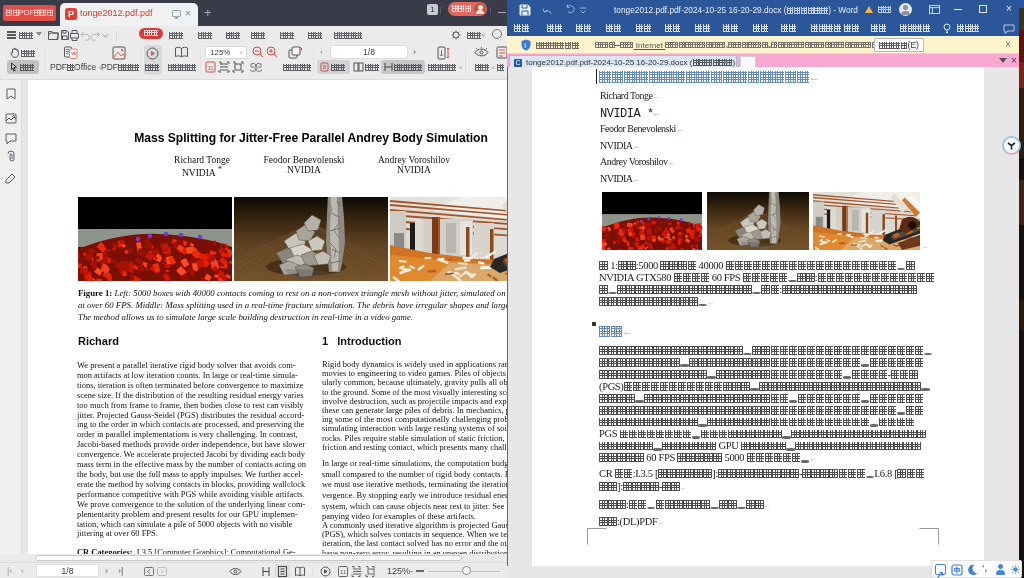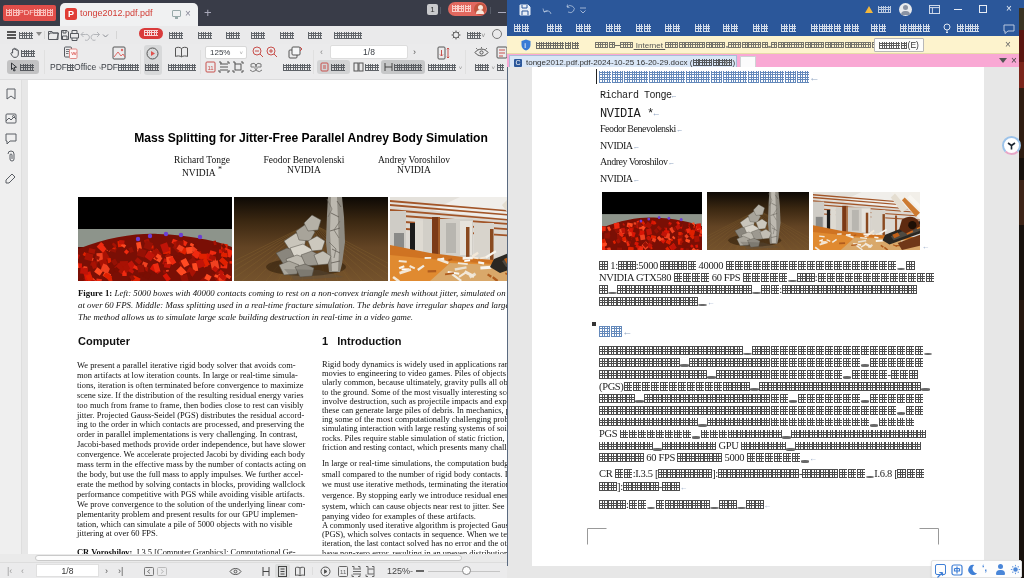--- a/index.html
+++ b/index.html
@@ -468,24 +468,24 @@
           <rect x="137.8" y="75.0" width="4.9" height="1.6" fill="#b05c1e" transform="rotate(-28 137.8 75.0)"></rect>
           <rect x="132.2" y="76.5" width="4.7" height="2.3" fill="#b05c1e" transform="rotate(38 132.2 76.5)"></rect>
           <path d="M154 42 L104 62 L100 70 L110 76 L154 60 z" fill="#2a2722"></path>
           <path d="M154 46 L112 64 L116 70 L154 56 z" fill="#4e4a42"></path>
           <path d="M132 56 l9 -4 3.5 6 -9 4 z" fill="#cc6a20"></path>
           <path d="M114 62 l8 -3.5 3 5 -8 3.5 z" fill="#c06018"></path>
           <path d="M148 50 l6 -2.5 2 4 -6 2.5 z" fill="#d87828"></path>
           <path d="M154 62 L122 74 L128 84 L154 78 z" fill="#703818"></path>
         </svg>
         <div class="abs" style="left:50px;top:208px;width:470px;font-size:8.8px;font-style:italic;line-height:11.75px;white-space:nowrap;"><b style="font-style:normal;">Figure 1:</b> Left: 5000 boxes with 40000 contacts coming to rest on a non-convex triangle mesh without jitter, simulated on an NVIDIA GTX580<br>at over 60 FPS. Middle: Mass splitting used in a real-time fracture simulation. The debris have irregular shapes and large mass ratios. Right:<br>The method allows us to simulate large scale building destruction in real-time in a video game.</div>
-        <div class="abs" style="left:50px;top:255px;font-family:'Liberation Sans',sans-serif;font-weight:bold;font-size:11px;">Computer</div>
+        <div class="abs" style="left:50px;top:255px;font-family:'Liberation Sans',sans-serif;font-weight:bold;font-size:11px;">Richard</div>
         <div class="abs" style="left:294px;top:255px;font-family:'Liberation Sans',sans-serif;font-weight:bold;font-size:11px;">1&nbsp;&nbsp;&nbsp;Introduction</div>
         <div class="abs" style="left:49px;top:281px;width:240px;font-size:8.45px;line-height:9.9px;white-space:nowrap;">We present a parallel iterative rigid body solver that avoids com-<br>mon artifacts at low iteration counts. In large or real-time simula-<br>tions, iteration is often terminated before convergence to maximize<br>scene size. If the distribution of the resulting residual energy varies<br>too much from frame to frame, then bodies close to rest can visibly<br>jitter. Projected Gauss-Seidel (PGS) distributes the residual accord-<br>ing to the order in which contacts are processed, and preserving the<br>order in parallel implementations is very challenging. In contrast,<br>Jacobi-based methods provide order independence, but have slower<br>convergence. We accelerate projected Jacobi by dividing each body<br>mass term in the effective mass by the number of contacts acting on<br>the body, but use the full mass to apply impulses. We further accel-<br>erate the method by solving contacts in blocks, providing wallclock<br>performance competitive with PGS while avoiding visible artifacts.<br>We prove convergence to the solution of the underlying linear com-<br>plementarity problem and present results for our GPU implemen-<br>tation, which can simulate a pile of 5000 objects with no visible<br>jittering at over 60 FPS.</div>
-        <div class="abs" style="left:49px;top:467px;width:260px;font-size:8.45px;white-space:nowrap;"><b>CR Voroshilov:</b>&nbsp;&nbsp;I.3.5 [Computer Graphics]: Computational Ge-</div>
+        <div class="abs" style="left:49px;top:467px;width:260px;font-size:8.45px;white-space:nowrap;"><b>CR Categories:</b>&nbsp;&nbsp;I.3.5 [Computer Graphics]: Computational Ge-</div>
         <div class="abs" style="left:294px;top:280px;width:260px;font-size:8.45px;line-height:9.2px;white-space:nowrap;">Rigid body dynamics is widely used in applications ranging from<br>movies to engineering to video games. Piles of objects are partic-<br>ularly common, because ultimately, gravity pulls all objects down<br>to the ground. Some of the most visually interesting scenes often<br>involve destruction, such as projectile impacts and explosions, and<br>these can generate large piles of debris. In mechanics, piles contain-<br>ing some of the most computationally challenging problems, when<br>simulating interaction with large resting systems of soil, sand and<br>rocks. Piles require stable simulation of static friction, dynamic<br>friction and resting contact, which presents many challenges.</div>
         <div class="abs" style="left:294px;top:378px;width:260px;font-size:8.45px;line-height:10.65px;white-space:nowrap;">In large or real-time simulations, the computation budget is quite<br>small compared to the number of rigid body contacts. In this case<br>we must use iterative methods, terminating the iteration before con-<br>vergence. By stopping early we introduce residual energy into the<br>system, which can cause objects near rest to jitter. See the accom-<br>panying video for examples of these artifacts.</div>
         <div class="abs" style="left:294px;top:441px;width:260px;font-size:8.45px;line-height:9.2px;white-space:nowrap;">A commonly used iterative algorithm is projected Gauss-Seidel<br>(PGS), which solves contacts in sequence. When we terminate the<br>iteration, the last contact solved has no error and the others could<br>have non-zero error, resulting in an uneven distribution of residual</div>
       </div>
     </div>
     <div class="abs" style="left:0;top:554px;width:507px;height:8px;background:#eaeaea;">
       <div class="abs" style="left:35px;top:1px;width:427px;height:6px;background:#fdfdfd;border:1px solid #c9c9c9;border-radius:3px;"></div>
     </div>
     <div class="abs" style="left:0;top:562px;width:507px;height:16px;background:#ebebec;border-top:1px solid #dddddd;color:#555;font-size:9px;">
       <div class="abs" style="left:7px;top:3px;color:#999;">|‹</div>
@@ -535,20 +535,21 @@
   </div>
 <div class="abs" style="left:507px;top:0;width:513px;height:578px;background:#e7e7e7;">
     <div class="abs" style="left:0;top:0;width:513px;height:20px;background:#2b579a;color:#fff;">
       <svg class="abs" style="left:12px;top:4px;" width="70" height="12" viewBox="0 0 70 12" fill="none" stroke="#e8eef7" stroke-width="1">
         <path d="M1 1 h8 l2 2 v8 h-10 z" fill="#e8eef7"></path>
         <path d="M3 1 v3 h5 v-3 M3 11 v-4 h6 v4" stroke="#2b579a"></path>
         <path d="M25 8 a4 3.5 0 0 1 7 2 M25 8 l-1 -3.5 M25 8 l3.5 -1" opacity=".55"></path>
         <path d="M49 8 a4 3.5 0 1 0 -1 -5 M48 3 l0.5 -2.5 M48 3 l2.5 .5" opacity=".55"></path>
         <path d="M61 4 h6 M61.5 6.5 l2.5 2.5 2.5-2.5" opacity=".7" stroke-width=".9"></path>
       </svg>
+      <div class="abs" style="left:96px;top:5px;width:266px;text-align:center;font-size:8.3px;color:#e8edf5;white-space:nowrap;">tonge2012.pdf.pdf-2024-10-25 16-20-29.docx (<i class="k"></i><i class="k"></i><i class="k"></i><i class="k"></i><i class="k"></i><i class="k"></i>) - Word</div>
       <div class="abs" style="left:358px;top:6px;width:0;height:0;border-left:4px solid transparent;border-right:4px solid transparent;border-bottom:7px solid #f3b73c;"></div>
       <div class="abs" style="left:371px;top:5px;font-size:8px;color:#dfe7f2;"><i class="k"></i><i class="k"></i></div>
       <div class="abs" style="left:392px;top:3px;width:13px;height:13px;border-radius:50%;background:#e8eaed;">
         <span class="abs" style="left:4px;top:2px;width:5px;height:5px;border-radius:50%;background:#8a93a3;"></span>
         <span class="abs" style="left:2px;top:8px;width:9px;height:4px;border-radius:4px 4px 0 0;background:#8a93a3;"></span>
       </div>
       <svg class="abs" style="left:422px;top:5px;" width="11" height="9" viewBox="0 0 11 9" fill="none" stroke="#cfd9ea">
         <rect x="0.5" y="0.5" width="10" height="8"></rect>
         <path d="M0.5 2.6 h10 M3.4 2.6 v5.9"></path>
       </svg>
@@ -599,21 +600,21 @@
         <span class="abs" style="left:214px;top:1.5px;color:#999;font-size:8px;">×</span>
       </div>
       <div class="abs" style="left:233px;top:2px;width:16px;height:12px;background:#fbfbfc;border:1px solid #cfd1d4;"></div>
       <div class="abs" style="left:492px;top:4px;width:0;height:0;border-left:4px solid transparent;border-right:4px solid transparent;border-top:5px solid #555;"></div>
       <div class="abs" style="left:504px;top:1px;font-size:10px;color:#444;">×</div>
     </div>
     <div class="abs" style="left:0;top:67px;width:513px;height:499px;background:#e7e7e7;overflow:hidden;border-left:1px solid #5a6a80;">
       <div class="abs wpage" style="left:24px;top:0;width:452px;height:499px;background:#fff;color:#1a1a1a;font-family:'Liberation Serif',serif;letter-spacing:-0.35px;">
         <div class="abs" style="left:64px;top:2px;width:1px;height:15px;background:#222;"></div>
         <div class="abs" style="left:67px;top:2px;font-size:14.4px;font-weight:bold;color:#3e6cab;letter-spacing:0;"><i class="k"></i><i class="k"></i><i class="k"></i><i class="k"></i><i class="k"></i><i class="k"></i><i class="k"></i><i class="k"></i><i class="k"></i><i class="k"></i><i class="k"></i><i class="k"></i><i class="k"></i><i class="k"></i><i class="k"></i><i class="k"></i><i class="k"></i><span class="pmark">←</span></div>
-        <div class="abs" style="left:68px;top:23.0px;font-size:10px;letter-spacing:-0.5px;font-family:Liberation Mono, monospace;">Richard Tonge<span class="pmark">←</span></div>
+        <div class="abs" style="left:68px;top:23.0px;font-size:10px;letter-spacing:-0.5px;">Richard Tonge<span class="pmark">←</span></div>
         <div class="abs" style="left:68px;top:39.6px;font-size:12px;letter-spacing:-0.5px;font-family:Liberation Mono, monospace;">NVIDIA *<span class="pmark">←</span></div>
         <div class="abs" style="left:68px;top:56.2px;font-size:10px;letter-spacing:-0.5px;">Feodor Benevolenski<span class="pmark">←</span></div>
         <div class="abs" style="left:68px;top:72.8px;font-size:10px;letter-spacing:-0.5px;">NVIDIA<span class="pmark">←</span></div>
         <div class="abs" style="left:68px;top:89.4px;font-size:10px;letter-spacing:-0.5px;">Andrey Voroshilov<span class="pmark">←</span></div>
         <div class="abs" style="left:68px;top:106.0px;font-size:10px;letter-spacing:-0.5px;">NVIDIA<span class="pmark">←</span></div>
         <svg class="abs" style="left:70px;top:125px;" width="100" height="58" viewBox="0 0 154 84" preserveAspectRatio="none">
           <rect width="154" height="84" fill="#000"></rect>
           <rect y="32" width="154" height="18" fill="#8d948b"></rect>
           <path d="M0 50 h154 v34 h-154 z" fill="#5a0d04"></path>
           <path d="M0 52 C30 40 60 36 80 37 C110 38 140 44 154 50 V84 H0 Z" fill="#7a0f05"></path>
@@ -911,20 +912,21 @@
           <path d="M128 40 c8 -6 18 -6 24 2 l2 8 -20 10 -10 -6 z" fill="#5e2a10"></path>
           <circle cx="143" cy="48" r="6" fill="#1d0f06"></circle>
         </svg>
         <div class="abs" style="left:390px;top:173px;font-size:10.5px;"><span class="pmark">←</span></div>
         <div class="abs" style="left:67px;top:193px;width:345px;font-size:10.5px;line-height:12.05px;color:#222;white-space:nowrap;"><i class="k"></i> 1:<i class="k"></i><i class="k"></i>:5000 <i class="k"></i><i class="k"></i><i class="k"></i><i class="k"></i> 40000 <i class="k"></i><i class="k"></i><i class="k"></i><i class="k"></i><i class="k"></i><i class="k"></i><i class="k"></i><i class="k"></i><i class="k"></i><i class="k"></i><i class="k"></i><i class="k"></i><i class="k"></i><i class="k"></i><i class="k"></i><i class="k"></i><i class="k"></i><i class="k"></i><i class="k"></i><i class="k p"></i><i class="k"></i><br>NVIDIA GTX580 <i class="k"></i><i class="k"></i><i class="k"></i><i class="k"></i> 60 FPS <i class="k"></i><i class="k"></i><i class="k"></i><i class="k"></i><i class="k"></i><i class="k p"></i><i class="k"></i><i class="k"></i>:<i class="k"></i><i class="k"></i><i class="k"></i><i class="k"></i><i class="k"></i><i class="k"></i><i class="k"></i><i class="k"></i><i class="k"></i><i class="k"></i><i class="k"></i><i class="k"></i><i class="k"></i><br><i class="k"></i><i class="k p"></i><i class="k"></i><i class="k"></i><i class="k"></i><i class="k"></i><i class="k"></i><i class="k"></i><i class="k"></i><i class="k"></i><i class="k"></i><i class="k"></i><i class="k"></i><i class="k"></i><i class="k"></i><i class="k"></i><i class="k"></i><i class="k p"></i><i class="k"></i><i class="k"></i>:<i class="k"></i><i class="k"></i><i class="k"></i><i class="k"></i><i class="k"></i><i class="k"></i><i class="k"></i><i class="k"></i><i class="k"></i><i class="k"></i><i class="k"></i><i class="k"></i><i class="k"></i><i class="k"></i><i class="k"></i><br><i class="k"></i><i class="k"></i><i class="k"></i><i class="k"></i><i class="k"></i><i class="k"></i><i class="k"></i><i class="k"></i><i class="k"></i><i class="k"></i><i class="k"></i><i class="k p"></i><span class="pmark">←</span></div>
         <div class="abs" style="left:60px;top:255px;width:3.5px;height:3.5px;background:#333;"></div>
         <div class="abs" style="left:67px;top:257px;font-size:13.5px;font-weight:bold;color:#3e6cab;"><i class="k"></i><i class="k"></i><span class="pmark">←</span></div>
         <div class="abs" style="left:67px;top:278px;width:345px;font-size:10.5px;line-height:11.92px;color:#222;white-space:nowrap;"><i class="k"></i><i class="k"></i><i class="k"></i><i class="k"></i><i class="k"></i><i class="k"></i><i class="k"></i><i class="k"></i><i class="k"></i><i class="k"></i><i class="k"></i><i class="k"></i><i class="k"></i><i class="k"></i><i class="k"></i><i class="k"></i><i class="k p"></i><i class="k"></i><i class="k"></i><i class="k"></i><i class="k"></i><i class="k"></i><i class="k"></i><i class="k"></i><i class="k"></i><i class="k"></i><i class="k"></i><i class="k"></i><i class="k"></i><i class="k"></i><i class="k"></i><i class="k"></i><i class="k"></i><i class="k"></i><i class="k"></i><i class="k"></i><i class="k p"></i><br><i class="k"></i><i class="k"></i><i class="k"></i><i class="k"></i><i class="k"></i><i class="k"></i><i class="k"></i><i class="k"></i><i class="k"></i><i class="k p"></i><i class="k"></i><i class="k"></i><i class="k"></i><i class="k"></i><i class="k"></i><i class="k"></i><i class="k"></i><i class="k"></i><i class="k"></i><i class="k"></i><i class="k"></i><i class="k"></i><i class="k"></i><i class="k"></i><i class="k"></i><i class="k"></i><i class="k"></i><i class="k"></i><i class="k"></i><i class="k p"></i><i class="k"></i><i class="k"></i><i class="k"></i><i class="k"></i><i class="k"></i><i class="k"></i><br><i class="k"></i><i class="k"></i><i class="k"></i><i class="k"></i><i class="k"></i><i class="k"></i><i class="k"></i><i class="k"></i><i class="k"></i><i class="k"></i><i class="k"></i><i class="k"></i><i class="k p"></i><i class="k"></i><i class="k"></i><i class="k"></i><i class="k"></i><i class="k"></i><i class="k"></i><i class="k"></i><i class="k"></i><i class="k"></i><i class="k"></i><i class="k"></i><i class="k"></i><i class="k"></i><i class="k"></i><i class="k p"></i><i class="k"></i><i class="k"></i><i class="k"></i><i class="k"></i>-<i class="k"></i><i class="k"></i><i class="k"></i><br>(PGS)<i class="k"></i><i class="k"></i><i class="k"></i><i class="k"></i><i class="k"></i><i class="k"></i><i class="k"></i><i class="k"></i><i class="k"></i><i class="k"></i><i class="k"></i><i class="k"></i><i class="k"></i><i class="k"></i><i class="k p"></i><i class="k"></i><i class="k"></i><i class="k"></i><i class="k"></i><i class="k"></i><i class="k"></i><i class="k"></i><i class="k"></i><i class="k"></i><i class="k"></i><i class="k"></i><i class="k"></i><i class="k"></i><i class="k"></i><i class="k"></i><i class="k"></i><i class="k"></i><i class="k"></i><i class="k p"></i><br><i class="k"></i><i class="k"></i><i class="k"></i><i class="k"></i><i class="k p"></i><i class="k"></i><i class="k"></i><i class="k"></i><i class="k"></i><i class="k"></i><i class="k"></i><i class="k"></i><i class="k"></i><i class="k"></i><i class="k"></i><i class="k"></i><i class="k"></i><i class="k"></i><i class="k"></i><i class="k"></i><i class="k"></i><i class="k p"></i><i class="k"></i><i class="k"></i><i class="k"></i><i class="k"></i><i class="k"></i><i class="k"></i><i class="k"></i><i class="k p"></i><i class="k"></i><i class="k"></i><i class="k"></i><i class="k"></i><i class="k"></i><i class="k"></i><br><i class="k"></i><i class="k"></i><i class="k"></i><i class="k"></i><i class="k"></i><i class="k"></i><i class="k"></i><i class="k"></i><i class="k"></i><i class="k"></i><i class="k"></i><i class="k"></i><i class="k"></i><i class="k"></i><i class="k"></i><i class="k"></i><i class="k"></i><i class="k"></i><i class="k"></i><i class="k"></i><i class="k"></i><i class="k"></i><i class="k"></i><i class="k"></i><i class="k"></i><i class="k"></i><i class="k"></i><i class="k"></i><i class="k"></i><i class="k"></i><i class="k"></i><i class="k"></i><i class="k"></i><i class="k p"></i><i class="k"></i><i class="k"></i><br><i class="k"></i><i class="k"></i><i class="k"></i><i class="k"></i><i class="k"></i><i class="k"></i><i class="k"></i><i class="k"></i><i class="k"></i><i class="k"></i><i class="k"></i><i class="k p"></i><i class="k"></i><i class="k"></i><i class="k"></i><i class="k"></i><i class="k"></i><i class="k"></i><i class="k"></i><i class="k"></i><i class="k"></i><i class="k"></i><i class="k"></i><i class="k"></i><i class="k"></i><i class="k"></i><i class="k"></i><i class="k"></i><i class="k"></i><i class="k"></i><i class="k p"></i><i class="k"></i><i class="k"></i><i class="k"></i><i class="k"></i><br>PGS <i class="k"></i><i class="k"></i><i class="k"></i><i class="k"></i><i class="k"></i><i class="k"></i><i class="k"></i><i class="k"></i><i class="k p"></i><i class="k"></i><i class="k"></i><i class="k"></i><i class="k"></i><i class="k"></i><i class="k"></i><i class="k"></i><i class="k"></i><i class="k"></i><i class="k p"></i><i class="k"></i><i class="k"></i><i class="k"></i><i class="k"></i><i class="k"></i><i class="k"></i><i class="k"></i><i class="k"></i><i class="k"></i><i class="k"></i><i class="k"></i><i class="k"></i><i class="k"></i><i class="k"></i><i class="k"></i><br><i class="k"></i><i class="k"></i><i class="k"></i><i class="k"></i><i class="k"></i><i class="k"></i><i class="k p"></i><i class="k"></i><i class="k"></i><i class="k"></i><i class="k"></i><i class="k"></i><i class="k"></i> GPU <i class="k"></i><i class="k"></i><i class="k"></i><i class="k"></i><i class="k"></i><i class="k p"></i><i class="k"></i><i class="k"></i><i class="k"></i><i class="k"></i><i class="k"></i><i class="k"></i><i class="k"></i><i class="k"></i><i class="k"></i><i class="k"></i><i class="k"></i><i class="k"></i><i class="k"></i><i class="k"></i><br><i class="k"></i><i class="k"></i><i class="k"></i><i class="k"></i><i class="k"></i> 60 FPS <i class="k"></i><i class="k"></i><i class="k"></i><i class="k"></i><i class="k"></i> 5000 <i class="k"></i><i class="k"></i><i class="k"></i><i class="k"></i><i class="k"></i><i class="k"></i><i class="k p"></i><span class="pmark">←</span></div>
         <div class="abs" style="left:67px;top:401px;width:345px;font-size:10.5px;line-height:12.9px;color:#222;white-space:nowrap;">CR <i class="k"></i><i class="k"></i>:I.3.5 [<i class="k"></i><i class="k"></i><i class="k"></i><i class="k"></i><i class="k"></i><i class="k"></i>]:<i class="k"></i><i class="k"></i><i class="k"></i><i class="k"></i><i class="k"></i><i class="k"></i><i class="k"></i><i class="k"></i><i class="k"></i>-<i class="k"></i><i class="k"></i><i class="k"></i><i class="k"></i><i class="k"></i><i class="k"></i><i class="k"></i><i class="k p"></i>I.6.8 [<i class="k"></i><i class="k"></i><i class="k"></i><br><i class="k"></i><i class="k"></i>]:<i class="k"></i><i class="k"></i><i class="k"></i><i class="k"></i>-<i class="k"></i><i class="k"></i><span class="pmark">←</span></div>
         <div class="abs" style="left:67px;top:432px;width:345px;font-size:10.5px;color:#222;white-space:nowrap;"><i class="k"></i><i class="k"></i><i class="k"></i>:<i class="k"></i><i class="k"></i><i class="k p"></i><i class="k"></i><i class="k"></i><i class="k"></i><i class="k"></i><i class="k"></i><i class="k"></i><i class="k p"></i><i class="k"></i><i class="k"></i><i class="k p"></i><i class="k"></i><i class="k"></i><span class="pmark">←</span></div>
+        <div class="abs" style="left:67px;top:449px;width:345px;font-size:10.5px;color:#222;white-space:nowrap;"><i class="k"></i><i class="k"></i>:(DL)PDF<span class="pmark">←</span></div>
       </div>
       <svg class="abs" style="left:79px;top:461px;" width="352" height="17" viewBox="0 0 352 17" fill="none" stroke="#999">
         <path d="M0.5 0.5 v16 M0.5 0.5 h19 M351.5 0.5 v16 M351.5 0.5 h-19"></path>
       </svg>
     </div>
   </div>
 <div class="abs" style="left:1019px;top:0;width:5px;height:578px;background:#17110d;">
     <div class="abs" style="left:0;top:0;width:5px;height:8px;background:#2b579a;"></div>
     <div class="abs" style="left:0;top:8px;width:5px;height:22px;background:#3a3222;"></div>
     <div class="abs" style="left:0;top:30px;width:5px;height:32px;background:#5a1510;"></div>

